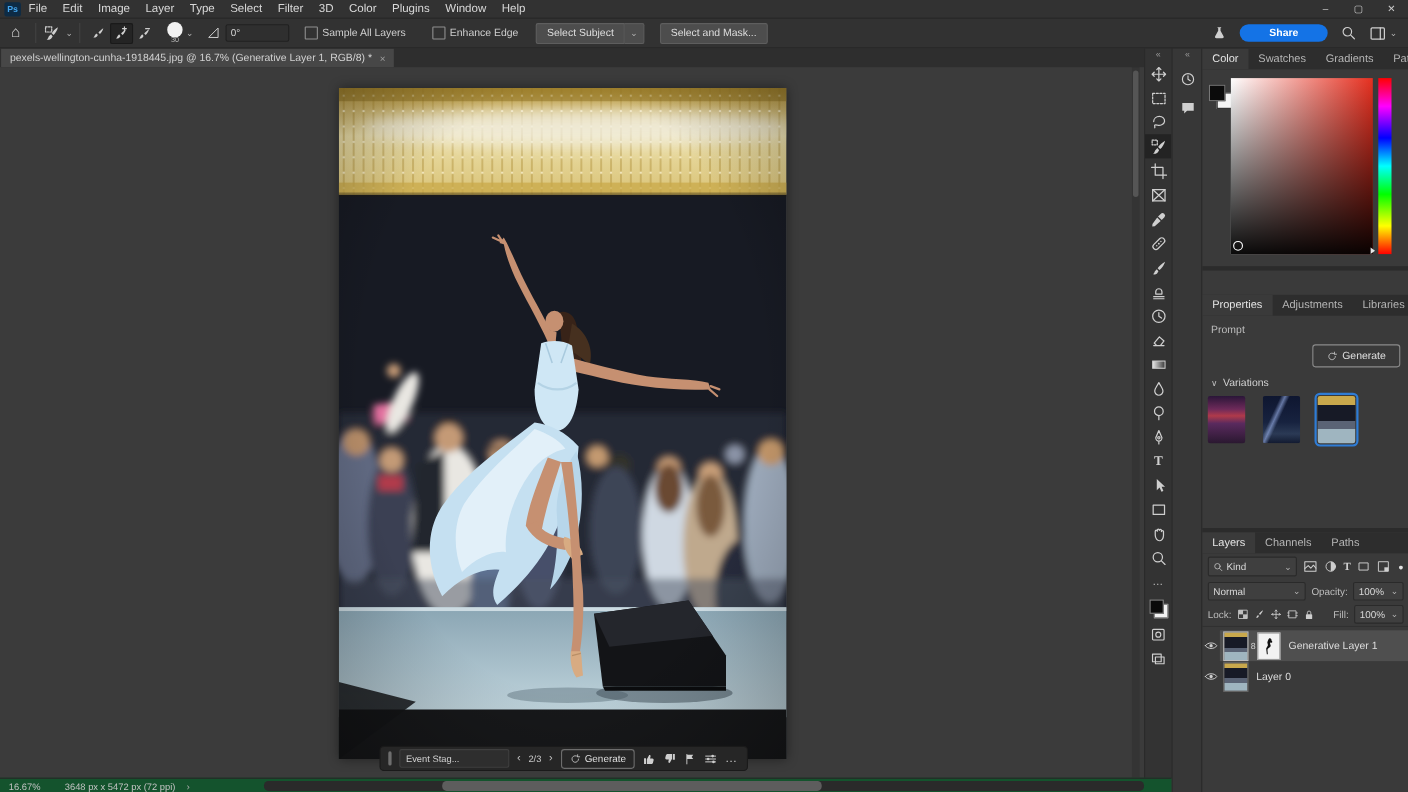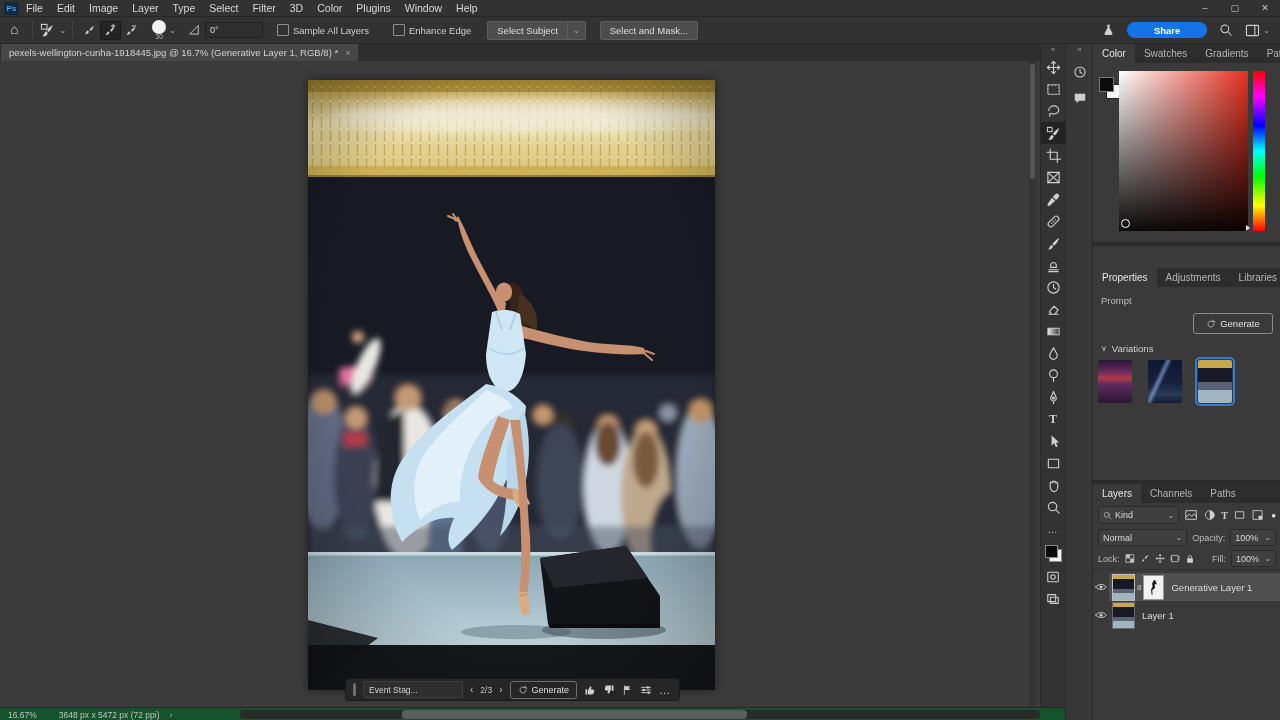--- a/index.html
+++ b/index.html
@@ -654,21 +654,21 @@
       </div>
       <div class="row" style="height:28px;position:relative;">
         <div style="width:16px;display:flex;justify-content:center;">
           <svg width="12" height="8" viewBox="0 0 16 10">
               <path class="ic" d="M1 5C4 .5 12 .5 15 5 12 9.5 4 9.5 1 5Z"></path>
               <circle class="icf" cx="8" cy="5" r="2"></circle>
             </svg>
         </div>
         <div style="width:21px;height:25px;margin-left:3px;border:1px solid #6a6a6a;background:
              linear-gradient(180deg,#c9a84c 0%,#c9a84c 17%,#171a26 17%,#171a26 55%,#5a6375 55%,#5a6375 72%,#9fb5c0 72%,#9fb5c0 100%);"></div>
-        <span class="layer-row-label" style="margin-left:7px;">Layer 1</span>
+        <span class="layer-row-label" style="margin-left:7px;">Layer 0</span>
       </div>
     </div>
   </div>
 
   <div class="abs statusbar">
     <span class="status-zoom">16.67%</span>
     <span class="status-info">3648 px x 5472 px (72 ppi)</span>
     <span style="font-size:9px;color:#b0b0b0;margin-left:10px;">›</span>
     <div class="hscroll">
       <div class="hscroll-thumb"></div>

